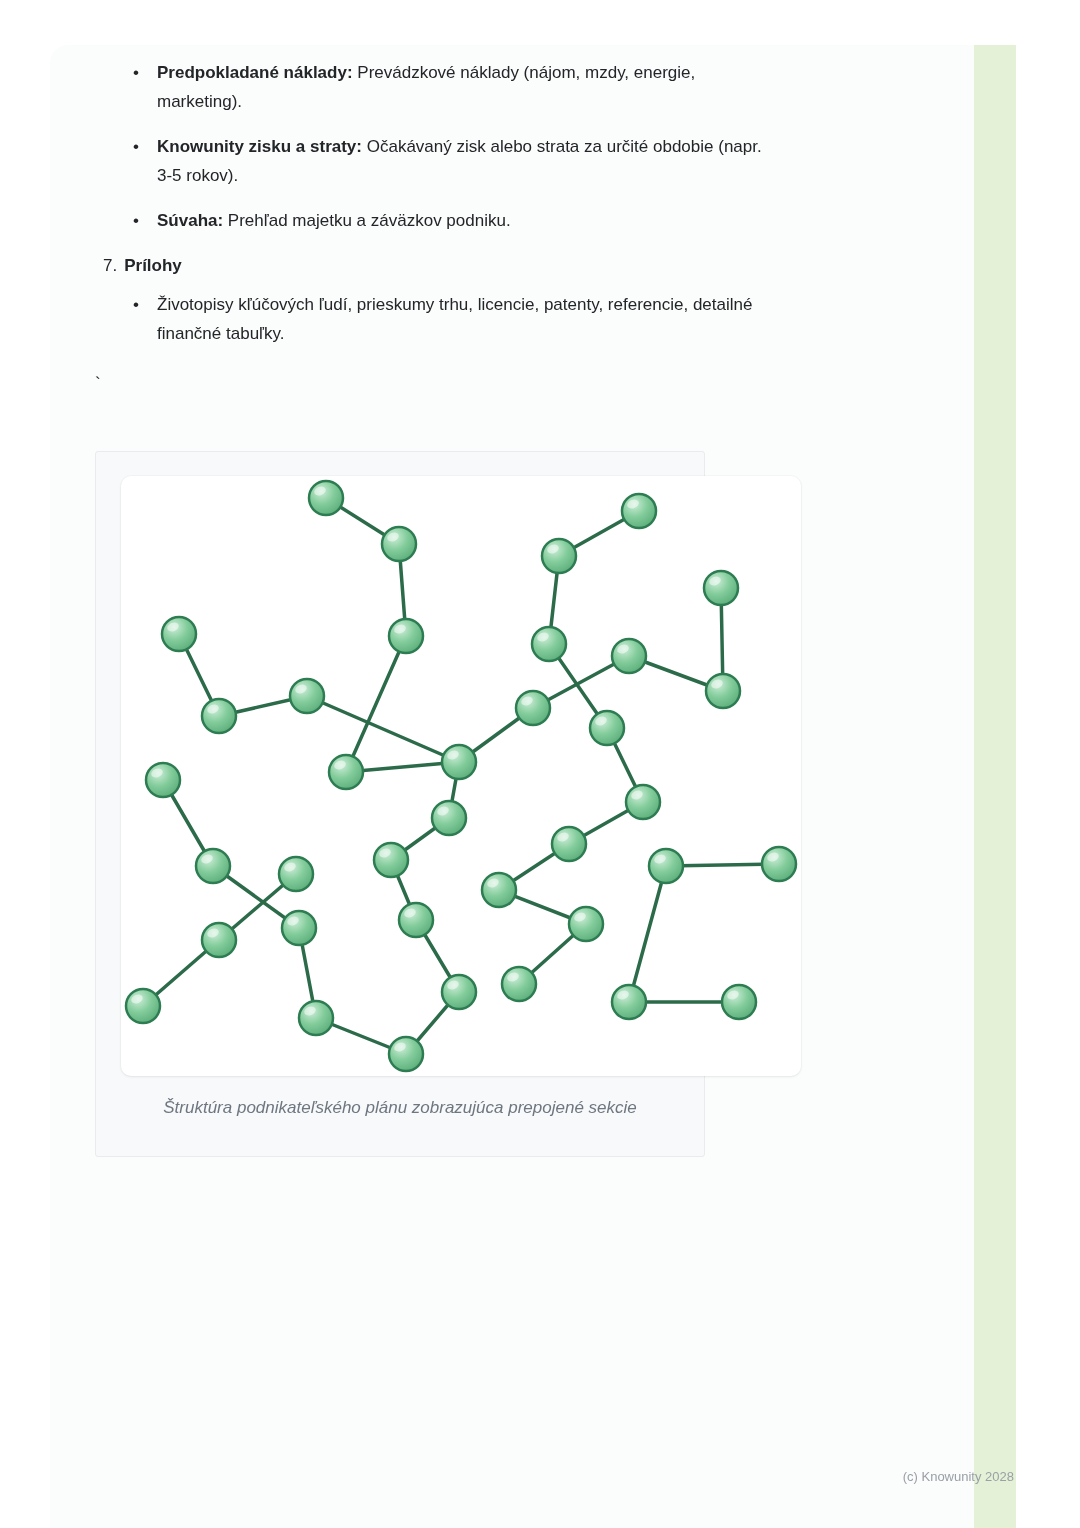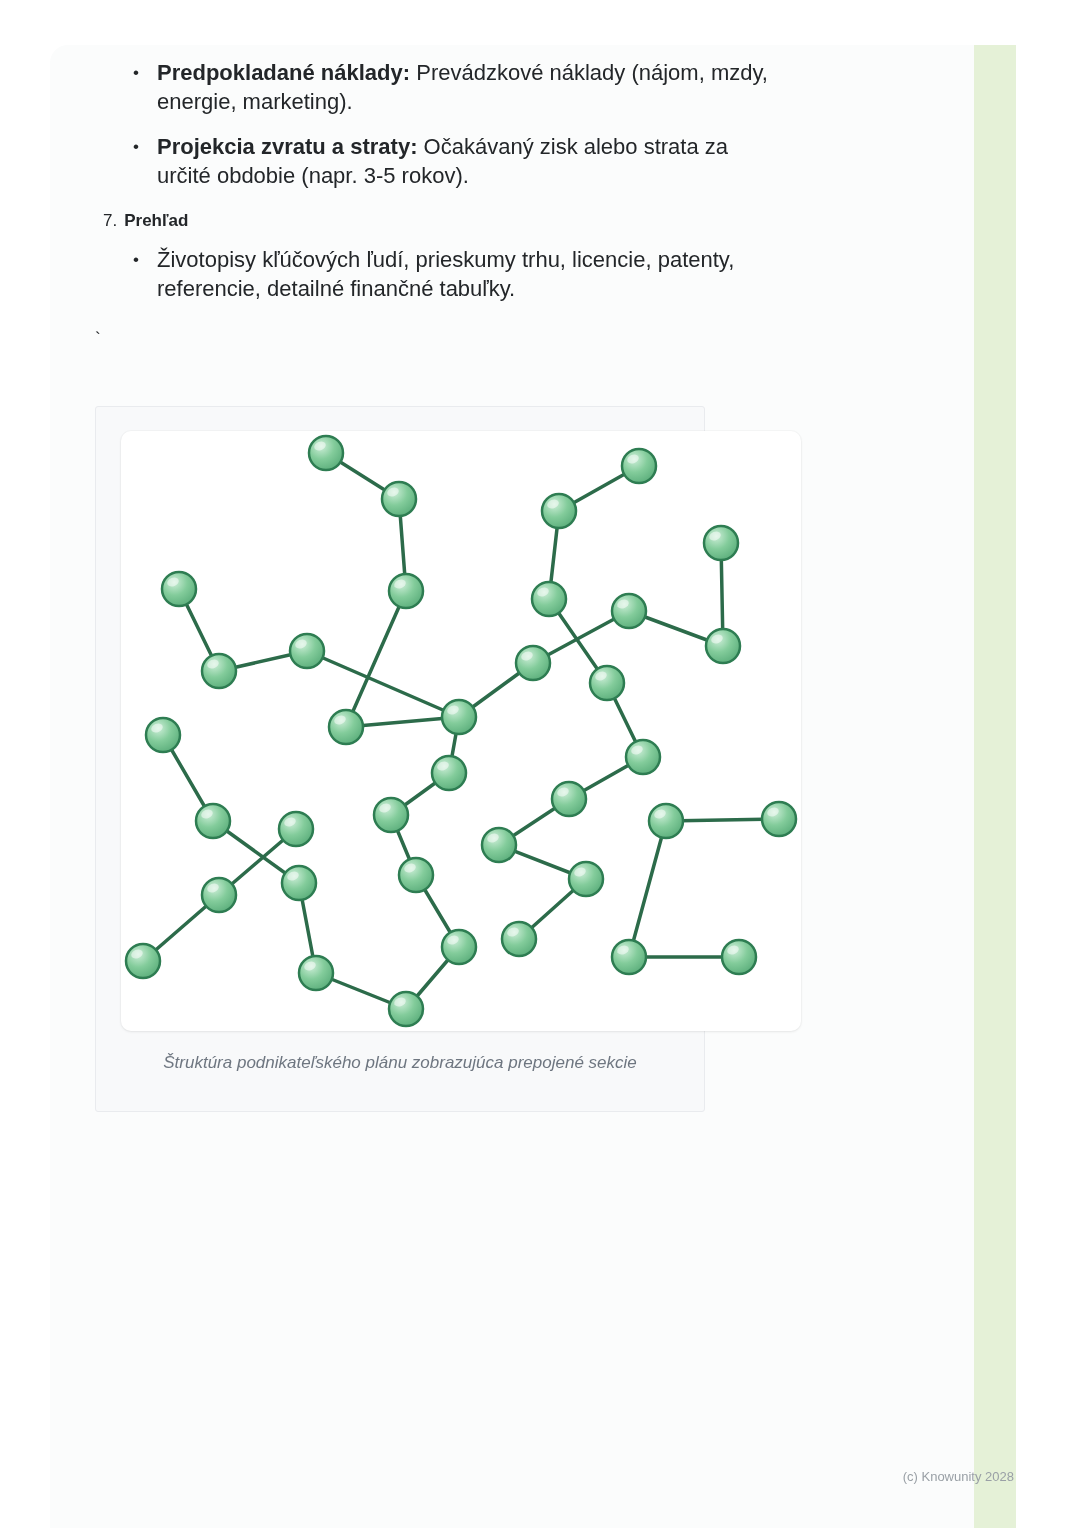--- a/index.html
+++ b/index.html
@@ -23,21 +23,21 @@
   .content{
     position:relative;z-index:2;
     padding:58px 0 0 100px;width:740px;
   }
   ul.bullet-list{
     list-style:none;margin:0;padding:0;max-width:676px;
   }
   ul.bullet-list li{
     position:relative;
     padding-left:57px;
-    font-size:22px;line-height:29px;
+    font-size:17px;line-height:29px;
     margin-bottom:16px;
   }
   ul.bullet-list li::before{
     content:"\2022";
     position:absolute;left:33px;top:0;
     font-size:17px;line-height:29px;
   }
   ul.bullet-list strong{font-weight:700;}
   .numbered-item{
     margin-top:16px;
@@ -95,30 +95,33 @@
 <div class="green-stripe"></div>
 
 <div class="content">
 
   <ul class="bullet-list" id="bullet-list">
   <li>
     <strong class="bl">Predpokladané náklady: </strong><span class="bt">Prevádzkové náklady (nájom, mzdy, energie, marketing).</span>
   </li>
 
   <li>
-    <strong class="bl">Projekcia zvratu a straty: </strong><span class="bt">Očakávaný zisk alebo strata za určité obdobie (napr. 3-5 rokov).</span>
-  </li>
-
-
+    <strong class="bl">Knowunity zisku a straty: </strong><span class="bt">Očakávaný zisk alebo strata za určité obdobie (napr. 3-5 rokov).</span>
+  </li>
+
+
+  <li>
+    <strong class="bl">Súvaha: </strong><span class="bt">Prehľad majetku a záväzkov podniku.</span>
+  </li>
 
 
 </ul>
 
   <div class="numbered-item">
-    <span class="num">7.</span><span class="num-label">Prehľad</span>
+    <span class="num">7.</span><span class="num-label">Prílohy</span>
   </div>
 
   <ul class="bullet-list sub" id="sub-list">
   <li>
     <strong class="bl"></strong><span class="bt">Životopisy kľúčových ľudí, prieskumy trhu, licencie, patenty, referencie, detailné finančné tabuľky.</span>
   </li>
 </ul>
 
   <div class="stray">`</div>
 

